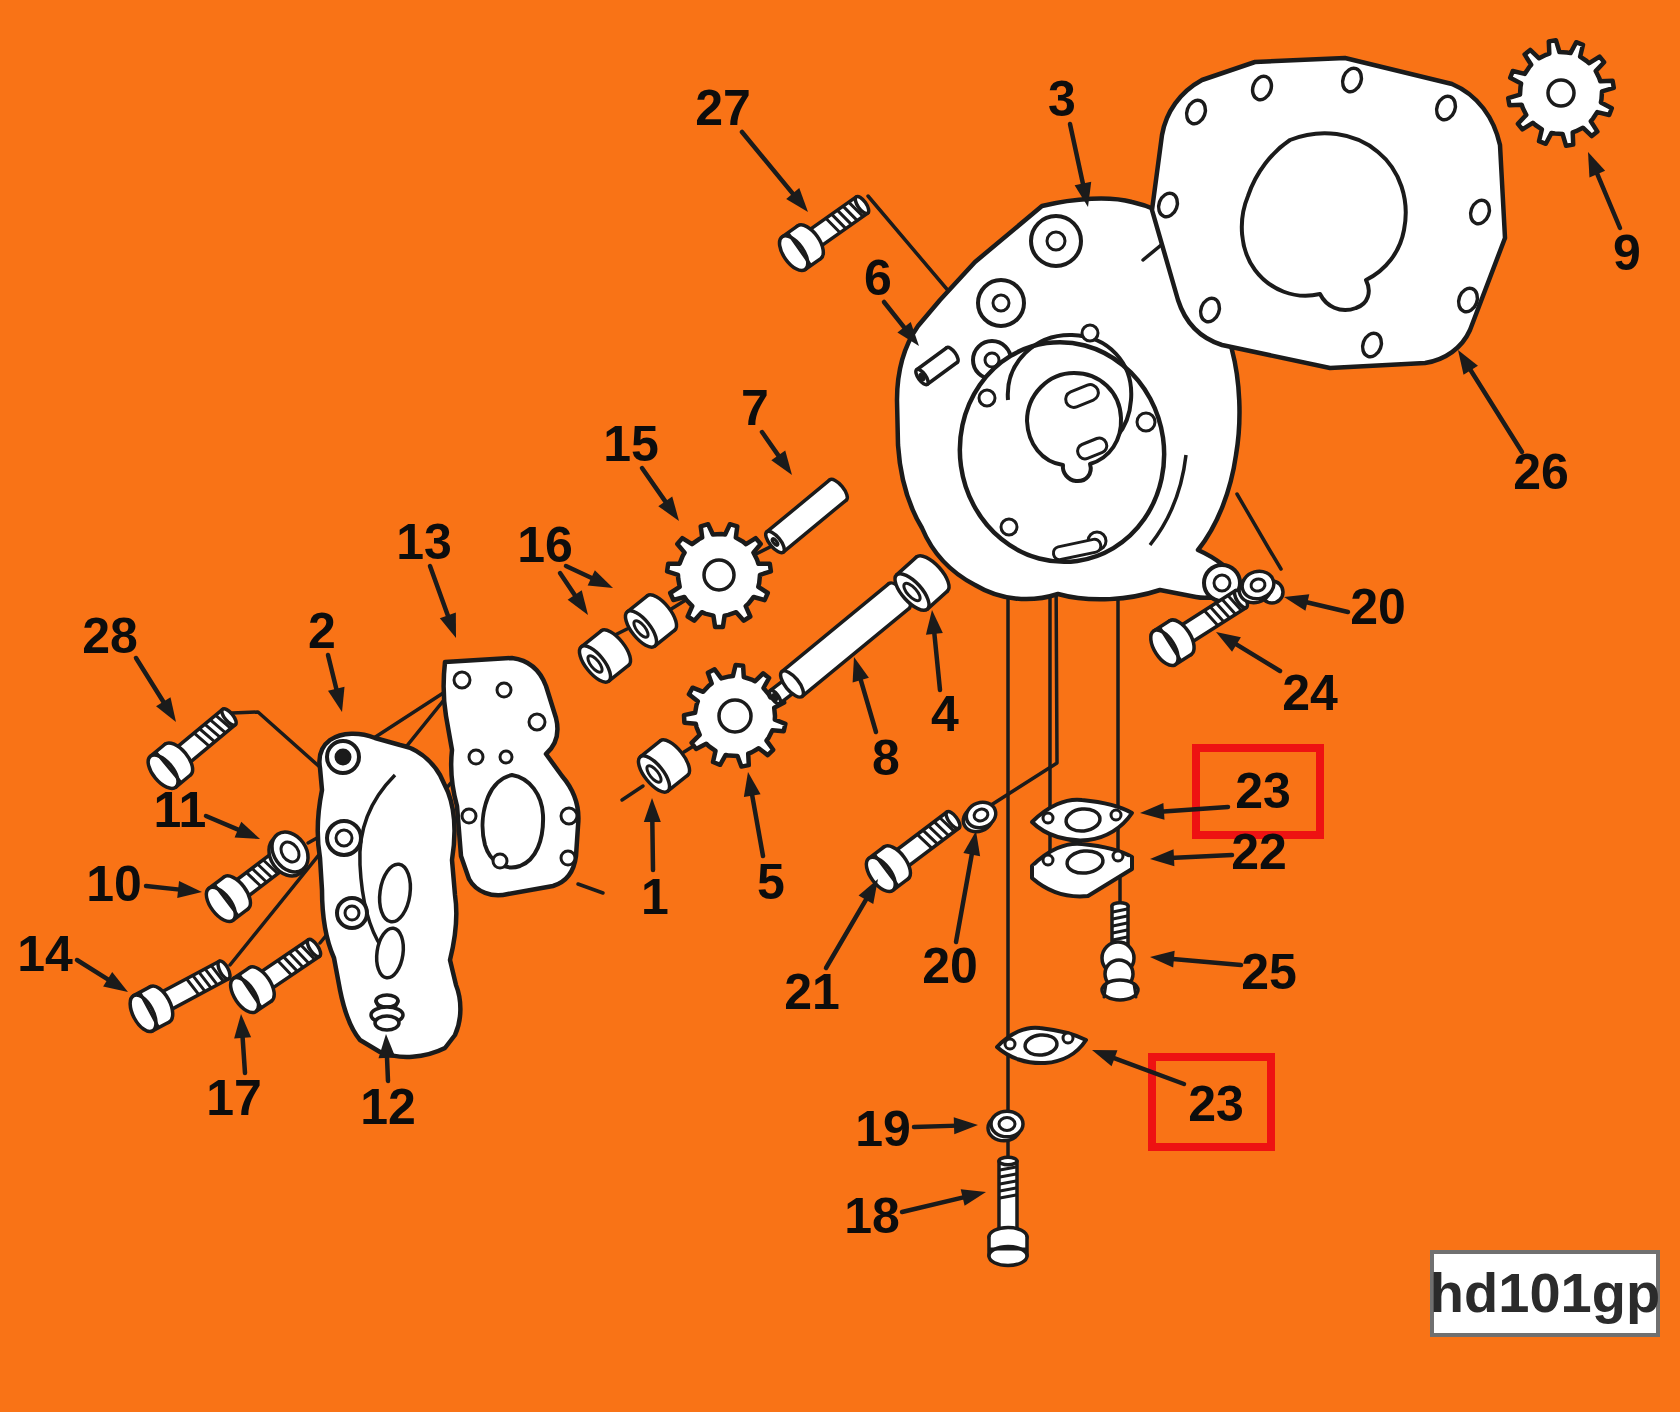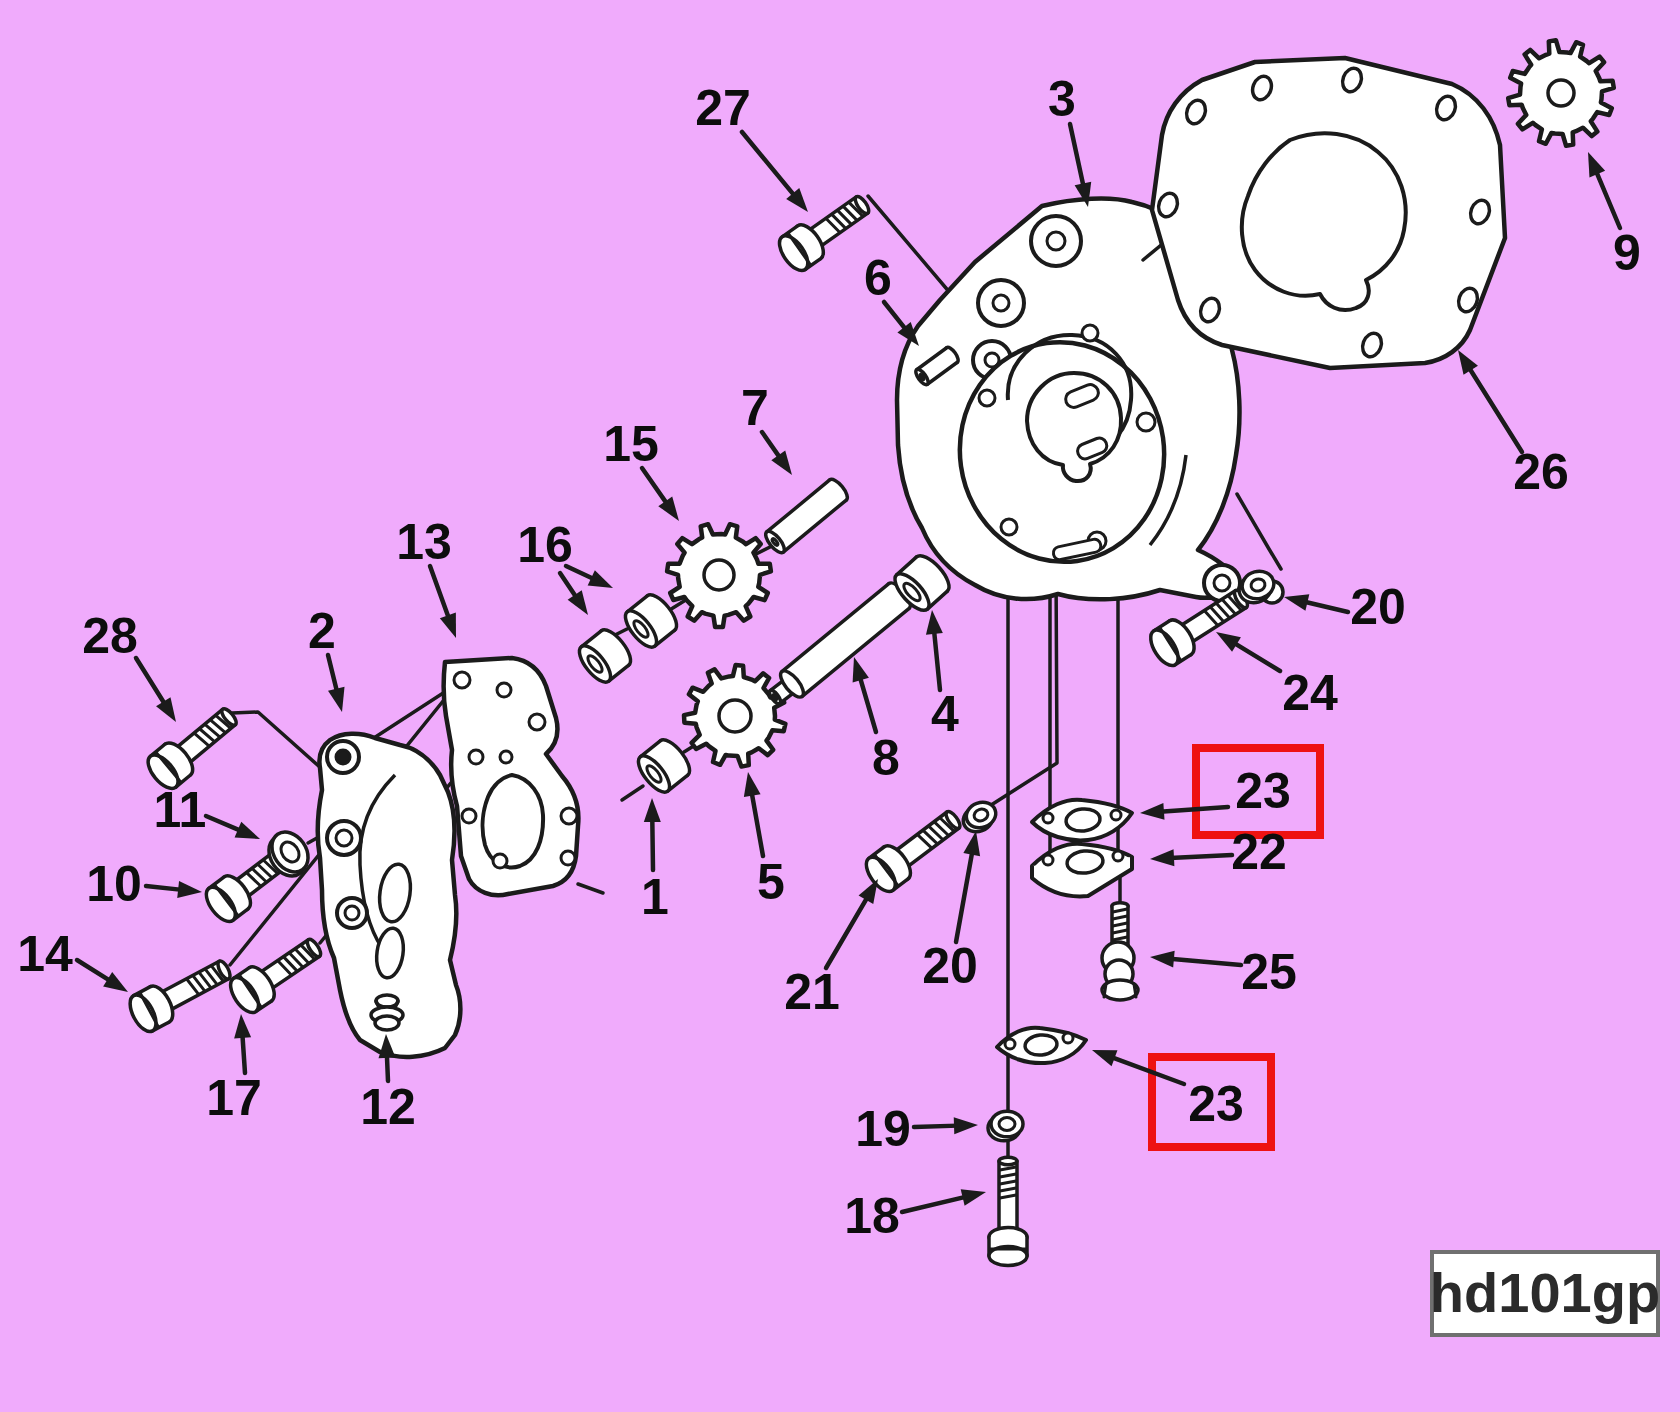--- a/index.html
+++ b/index.html
@@ -1,16 +1,16 @@
 <!DOCTYPE html>
 <html><head>
 <meta charset="utf-8">
 <style>
   html,body{margin:0;padding:0;background:#ffffff;}
-  #stage{position:relative;width:1680px;height:1412px;background:#f0abfc;overflow:hidden;
+  #stage{position:relative;width:1680px;height:1412px;background:#f97316;overflow:hidden;
          font-family:"Liberation Sans", sans-serif;}
   svg{position:absolute;left:0;top:0;}
   .callout-label{font-family:"Liberation Sans", sans-serif;font-weight:700;}
 </style>
 </head>
 <body>
 
 <div id="stage">
   <svg id="scene" width="1680" height="1412" viewBox="0 0 1680 1412">
     <g id="g-connectors">

